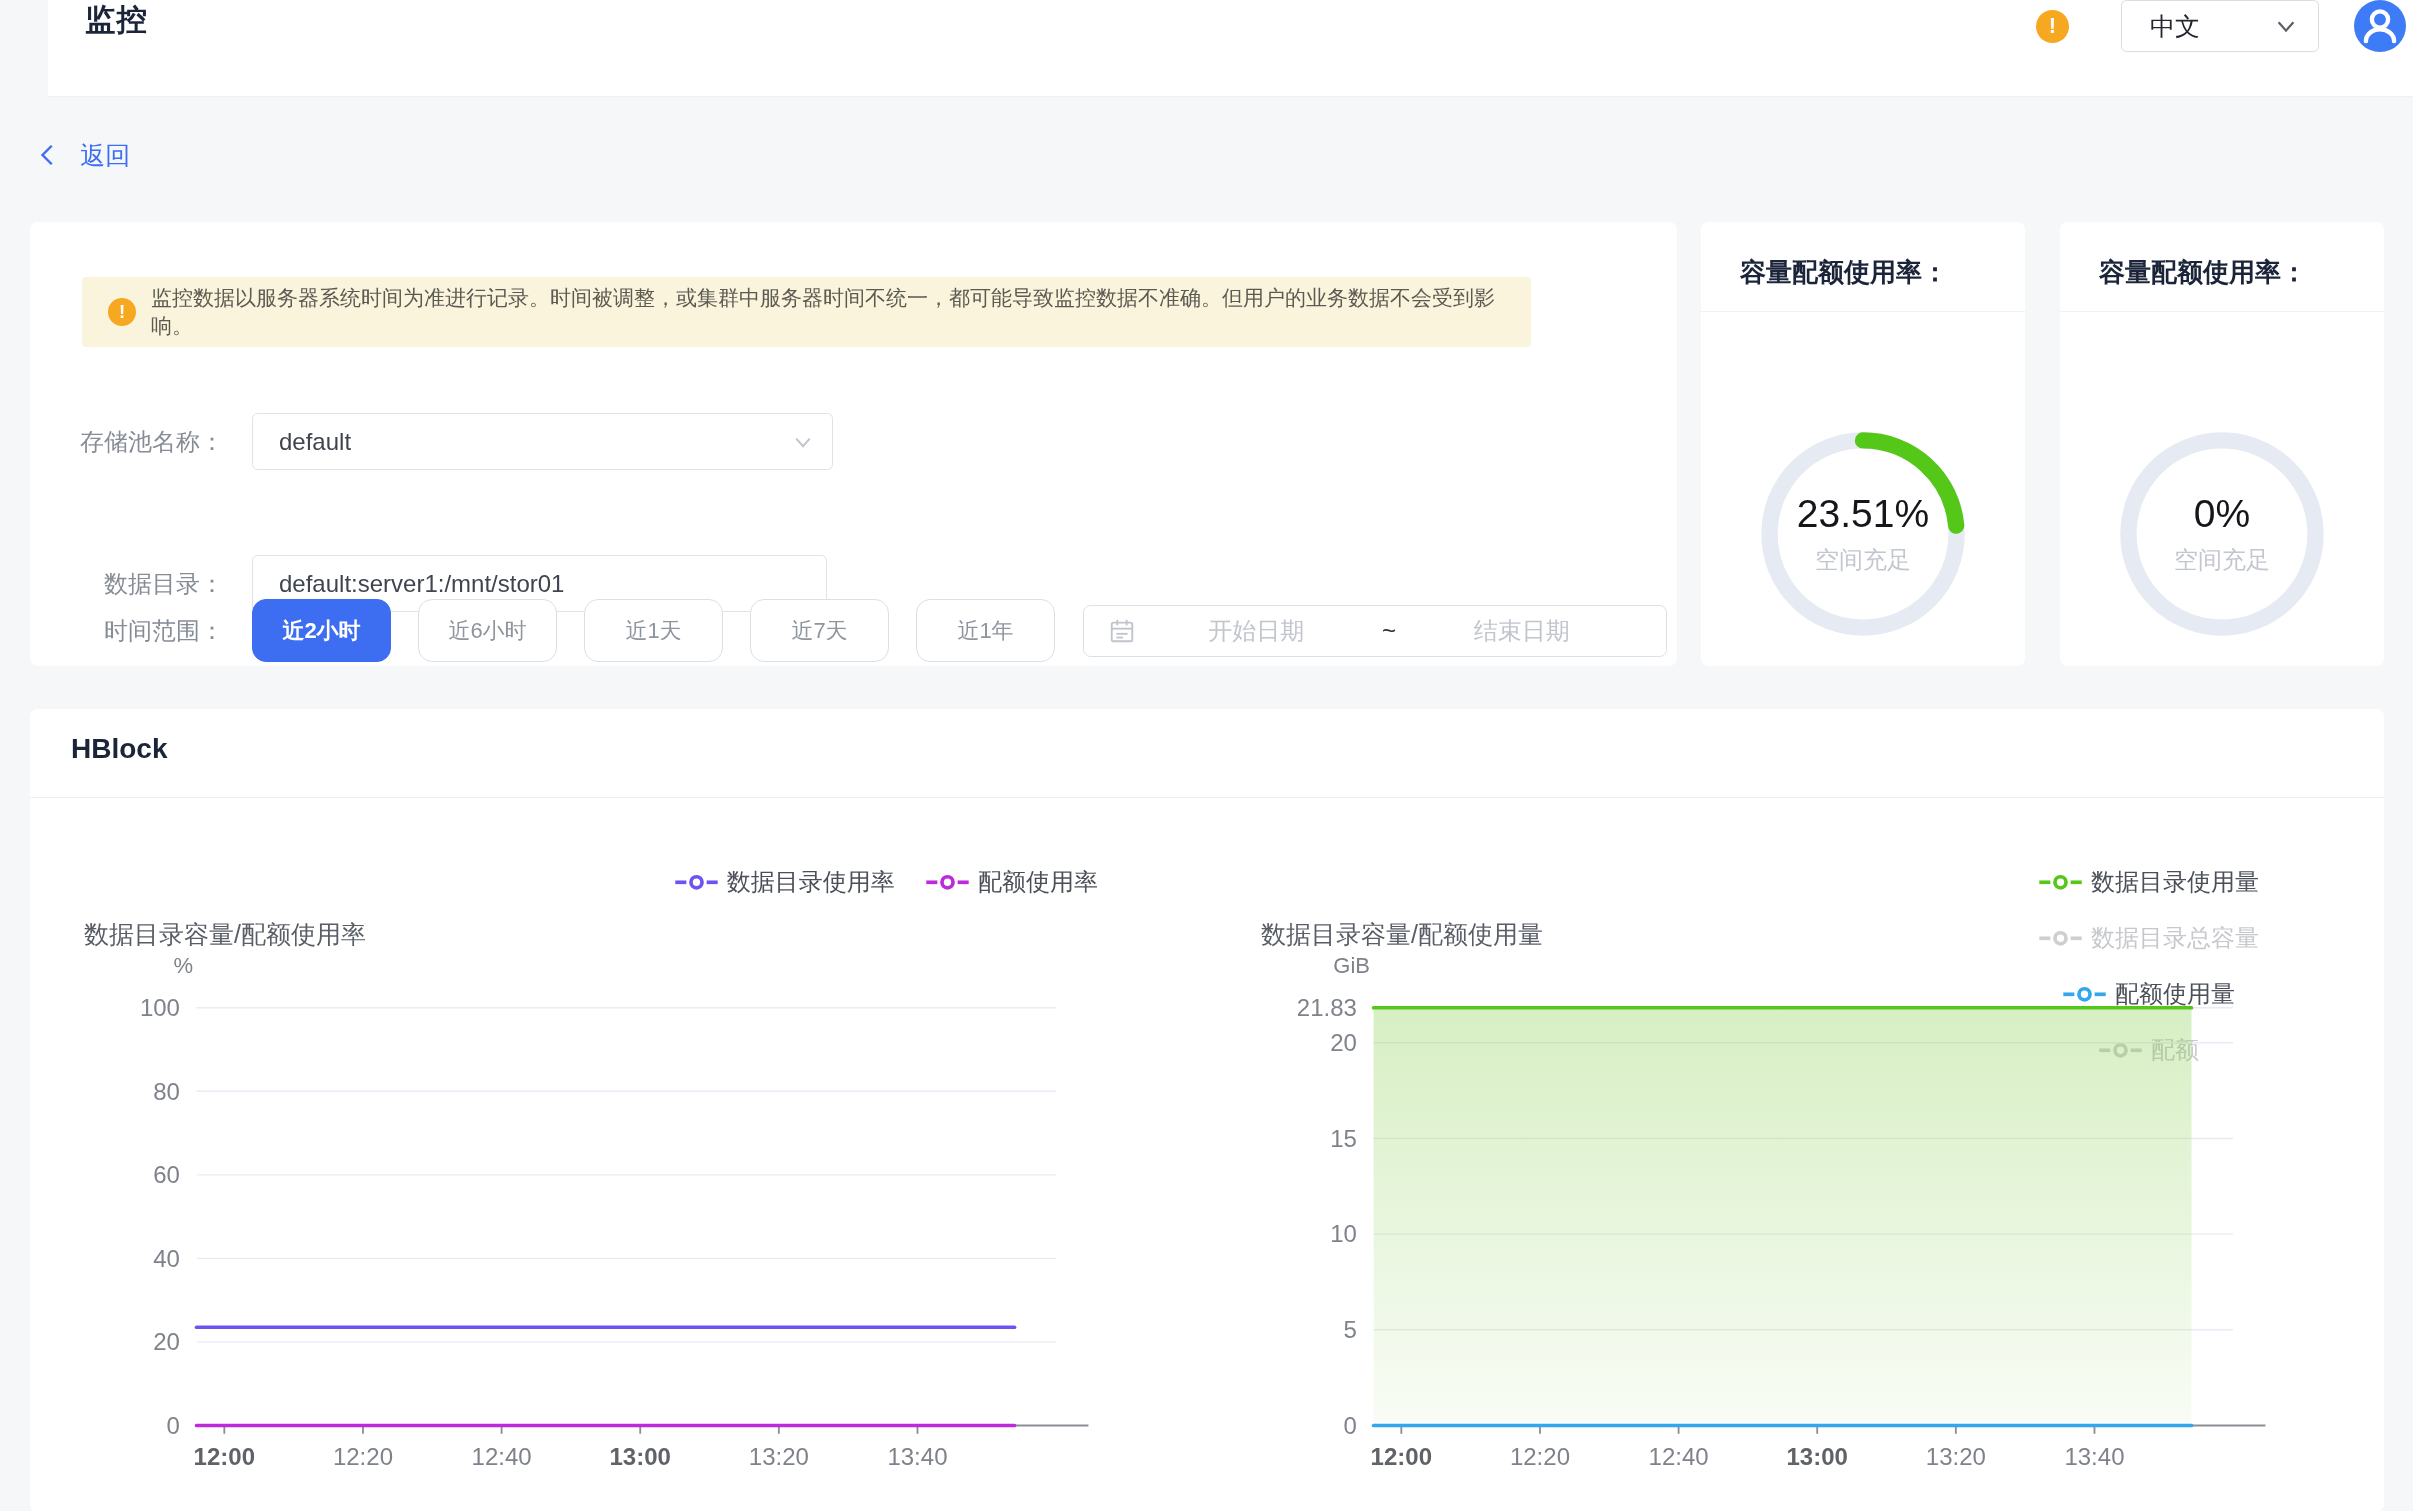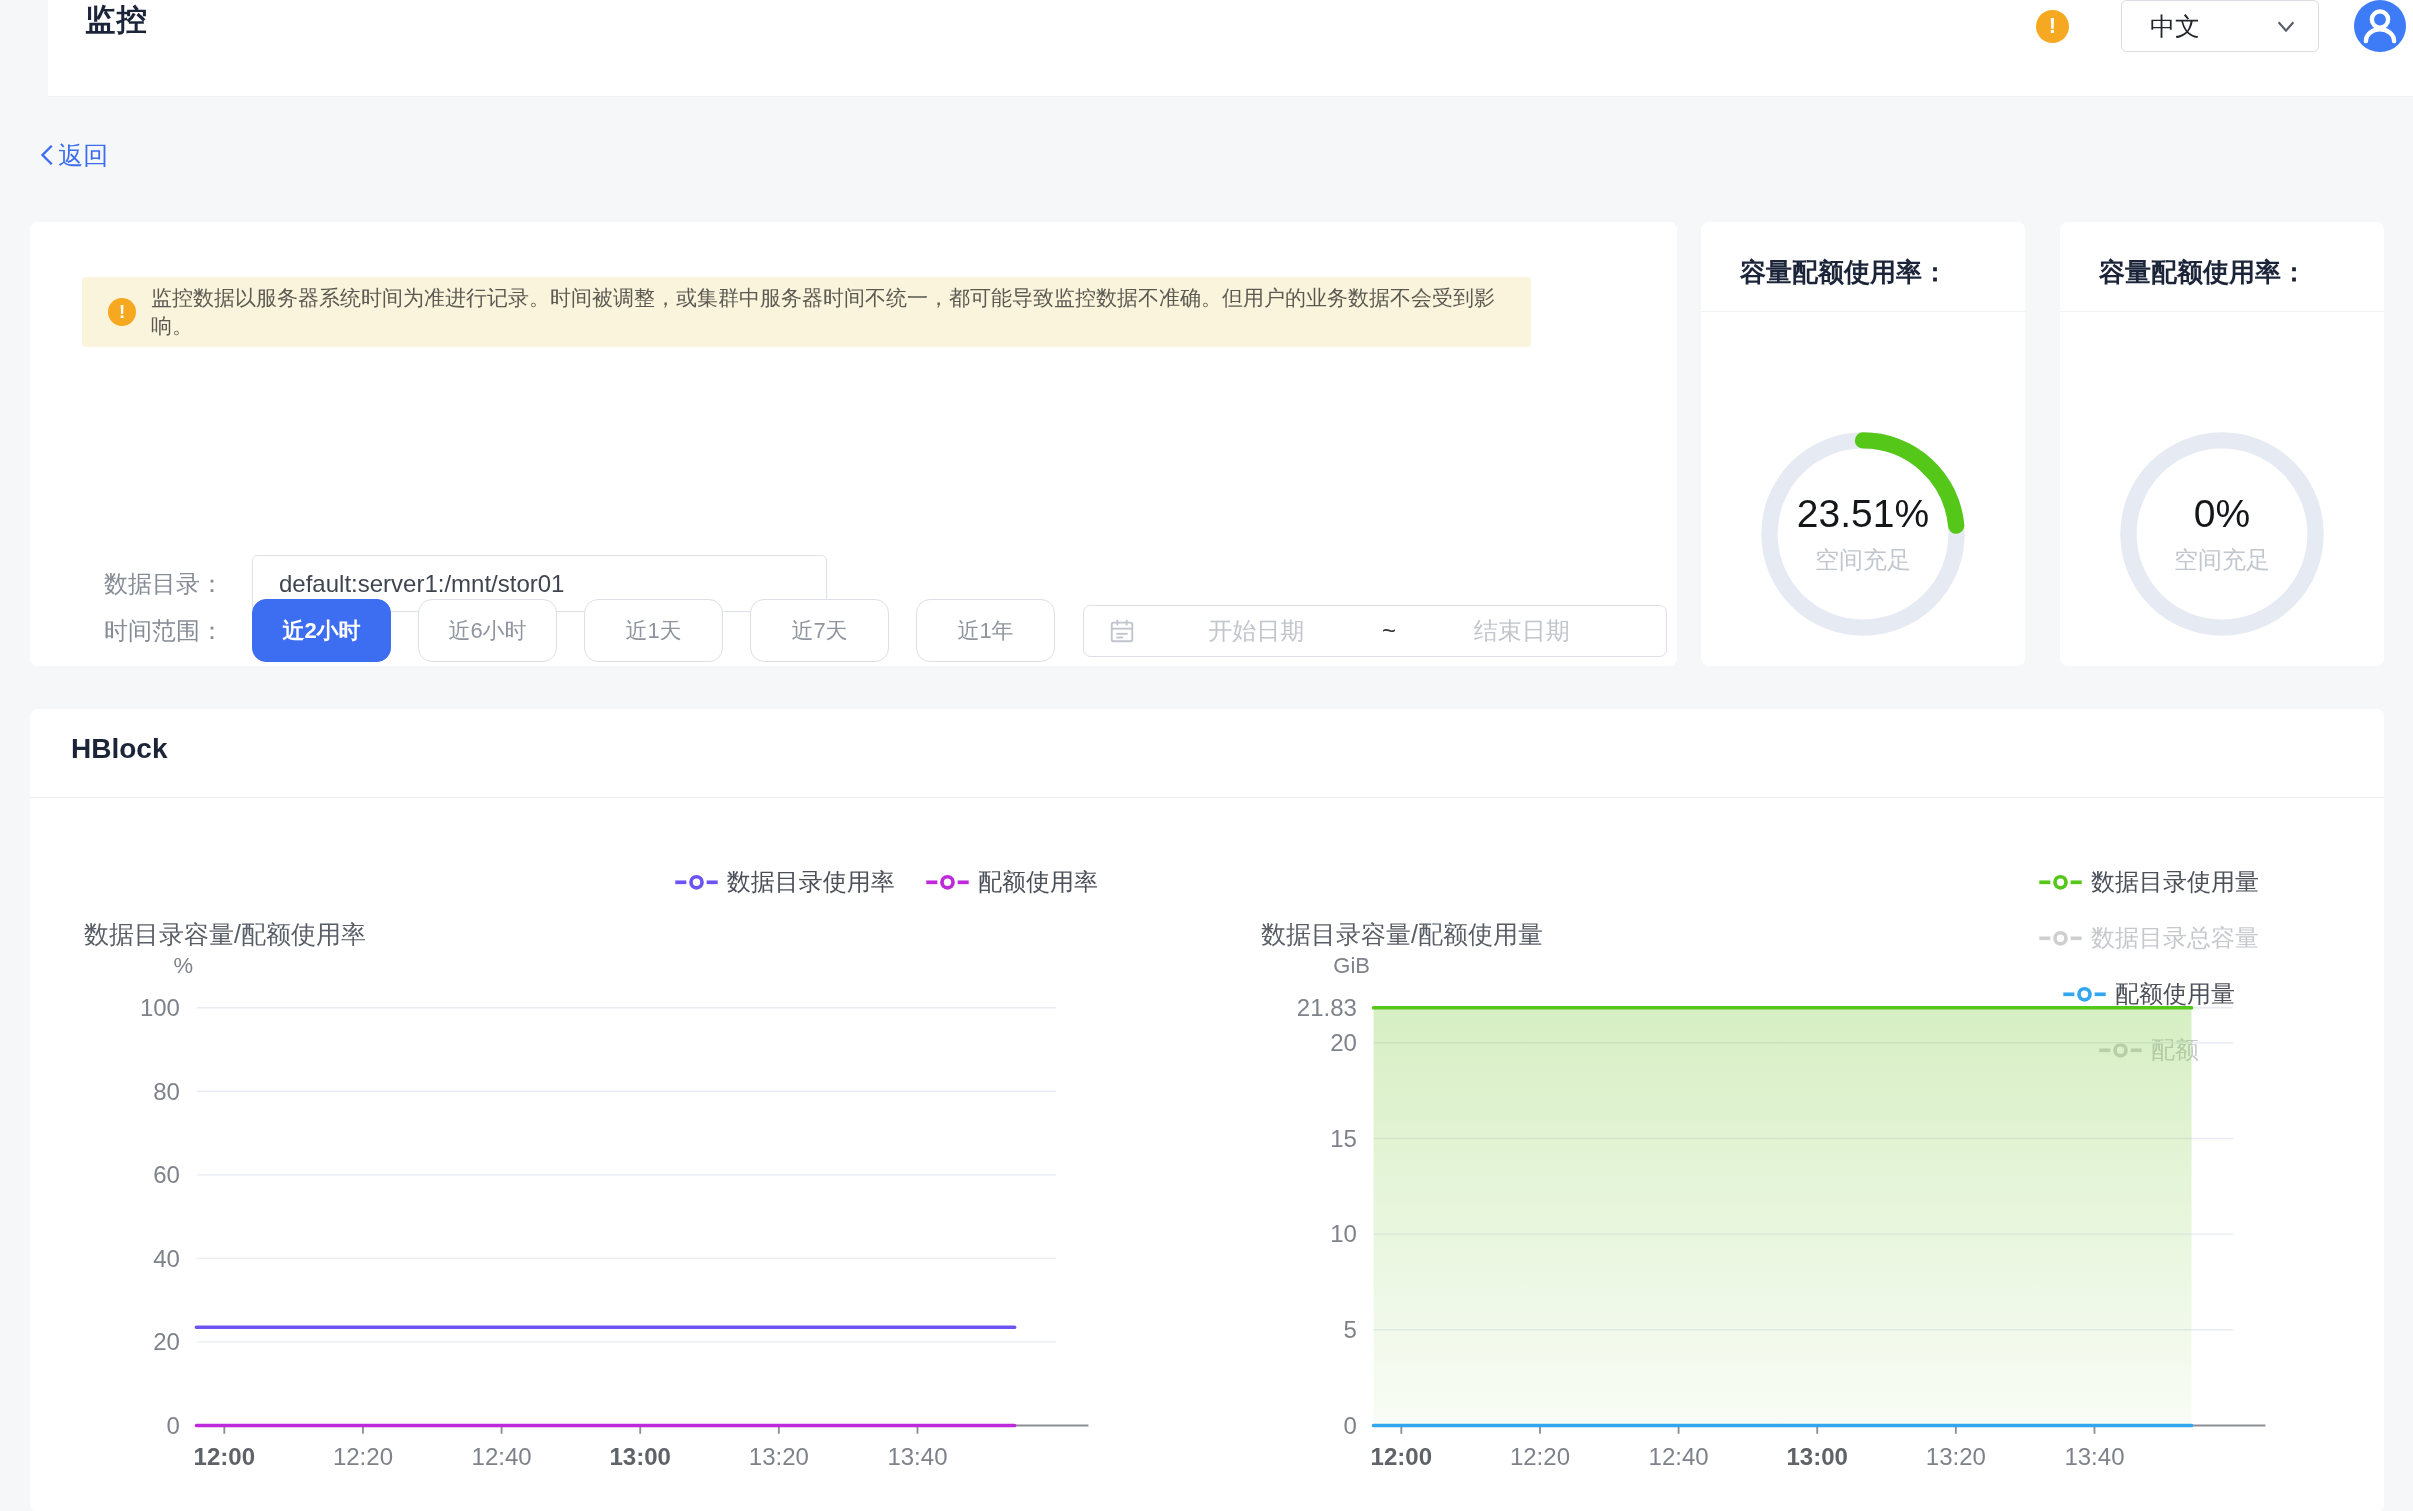--- a/index.html
+++ b/index.html
@@ -10,21 +10,21 @@
   .topbar{position:absolute;left:0;top:0;width:2413px;height:97px;background:#FFFFFF;border-bottom:0.9px solid #EEF0F3;display:flex;align-items:flex-start;justify-content:space-between;box-sizing:border-box;padding:0 55px 0 37px;margin-left:48px;}
   .app-title{font-size:30.5px;font-weight:bold;color:#1B2438;letter-spacing:0.9px;}
   .topbar-right{display:flex;align-items:center;}
   .notif{width:33px;height:33px;border-radius:50%;background:#F7A821;color:#fff;font-size:22px;font-weight:bold;display:flex;align-items:center;justify-content:center;margin-right:52px;cursor:pointer;}
   .lang-select{width:198px;height:52px;border:0.9px solid #D9DCE3;border-radius:5.5px;background:#fff;display:flex;align-items:center;justify-content:space-between;box-sizing:border-box;padding:0 20.3px 0 28px;margin-right:35px;cursor:pointer;}
   .lang-select span{font-size:25px;color:#23262D;}
   .avatar{width:52px;height:52px;border-radius:50%;cursor:pointer;}
 
   
   .back-row{position:absolute;left:37px;top:132px;height:46px;display:flex;align-items:center;}
-  .back-link{display:flex;align-items:center;gap:1px;color:#3D6EF2;font-size:25px;cursor:pointer;text-decoration:none;}
+  .back-link{display:flex;align-items:center;gap:23px;color:#3D6EF2;font-size:25px;cursor:pointer;text-decoration:none;}
 
   
   .card{position:absolute;background:#FFFFFF;border-radius:7.4px;}
   .filter-card{left:30px;top:222px;width:1647px;height:444px;}
   .gauge-card-0{left:1701px;top:222px;width:324px;height:444px;}
   .gauge-card-1{left:2060px;top:222px;width:324px;height:444px;}
   .hblock-card{left:30px;top:709px;width:2354px;height:803px;}
 
   
   .banner{position:absolute;left:52px;top:55px;width:1449px;height:70px;background:#FBF4DC;border-radius:3.7px;display:flex;align-items:center;box-sizing:border-box;padding:0 26px;}
@@ -107,20 +107,29 @@
       <span>返回</span>
     </a>
   </div>
 
   <section class="card filter-card">
     <div class="banner">
       <span class="banner-icon">!</span>
       <span class="banner-text">监控数据以服务器系统时间为准进行记录。时间被调整，或集群中服务器时间不统一，都可能导致监控数据不准确。但用户的业务数据不会受到影响。</span>
     </div>
 
+    <div class="form-row row1">
+      <label class="form-label">存储池名称：</label>
+      <div class="select">
+        <span>default</span>
+        <svg width="22" height="22" viewBox="0 0 26 26">
+            <polyline points="5,9 13,18 21,9" fill="none" stroke="#C0C4CC" stroke-width="2.4"></polyline>
+          </svg>
+      </div>
+    </div>
 
     <div class="form-row row2">
       <label class="form-label">数据目录：</label>
       <div class="text-input">
         <span>default:server1:/mnt/stor01</span>
       </div>
     </div>
 
     <div class="form-row row3">
       <label class="form-label">时间范围：</label>

